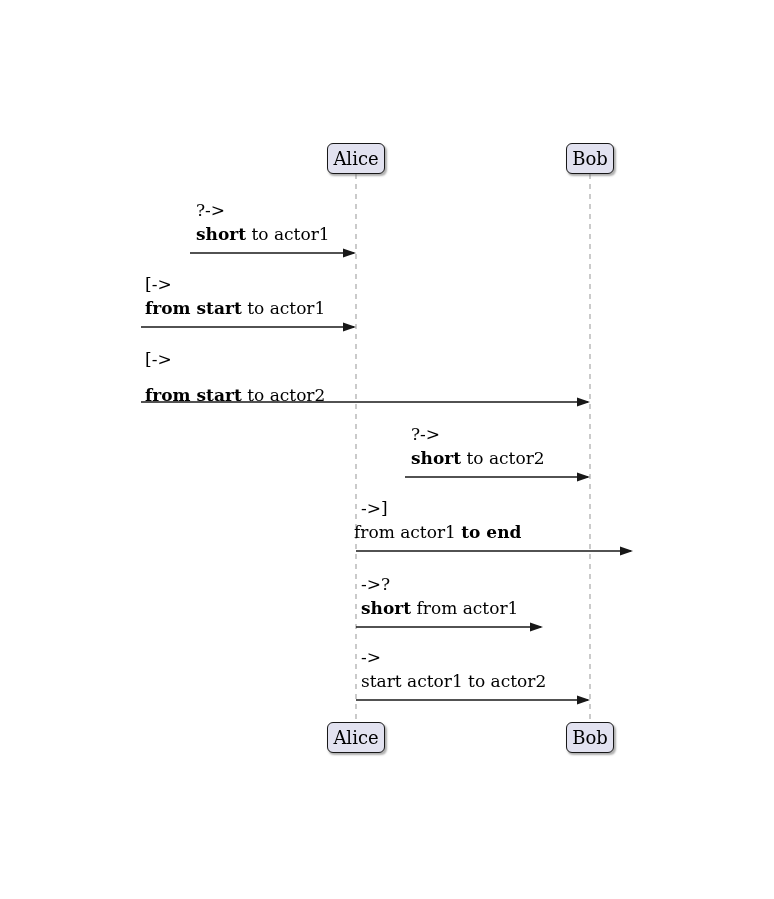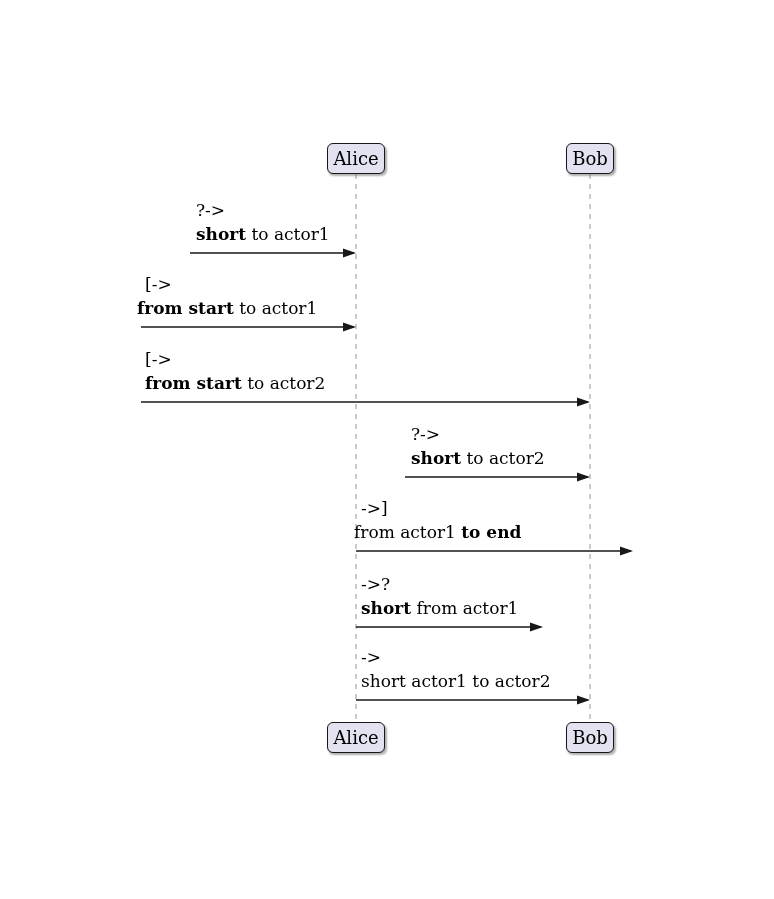--- a/index.html
+++ b/index.html
@@ -70,36 +70,36 @@
     <span class="actor-name">Bob</span>
   </div>
     </div>
   <div>
       <div class="msg">
     <div class="msg-syntax" style="left: 196px; top: 200px;">?-&gt;</div>
     <div class="msg-label" style="left: 196px; top: 224px;"><span class="b">short</span><span> to actor1</span></div>
   </div>
       <div class="msg">
     <div class="msg-syntax" style="left: 145px; top: 274px;">[-&gt;</div>
-    <div class="msg-label" style="left: 137px; top: 298px; text-align: right;"><span class="b">from start</span><span> to actor1</span></div>
+    <div class="msg-label" style="left: 145px; top: 298px; text-align: right;"><span class="b">from start</span><span> to actor1</span></div>
   </div>
       <div class="msg">
     <div class="msg-syntax" style="left: 145px; top: 349px;">[-&gt;</div>
-    <div class="msg-label" style="left: 145px; top: 373px; text-align: center;"><span class="b">from start</span><span> to actor2</span></div>
+    <div class="msg-label" style="left: 145px; top: 385px; text-align: center;"><span class="b">from start</span><span> to actor2</span></div>
   </div>
       <div class="msg">
     <div class="msg-syntax" style="left: 411px; top: 424px;">?-&gt;</div>
     <div class="msg-label" style="left: 411px; top: 448px;"><span class="b">short</span><span> to actor2</span></div>
   </div>
       <div class="msg">
     <div class="msg-syntax" style="left: 361px; top: 498px;">-&gt;]</div>
     <div class="msg-label" style="left: 354px; top: 522px;"><span>from actor1 </span><span class="b">to end</span></div>
   </div>
       <div class="msg">
     <div class="msg-syntax" style="left: 361px; top: 574px;">-&gt;?</div>
     <div class="msg-label" style="left: 361px; top: 598px;"><span class="b">short</span><span> from actor1</span></div>
   </div>
       <div class="msg">
     <div class="msg-syntax" style="left: 361px; top: 647px;">-&gt;</div>
-    <div class="msg-label" style="left: 361px; top: 671px;"><span>short actor1 to actor2</span></div>
+    <div class="msg-label" style="left: 361px; top: 671px;"><span>start actor1 to actor2</span></div>
   </div>
     </div>
 </div>
 
 </body></html>

